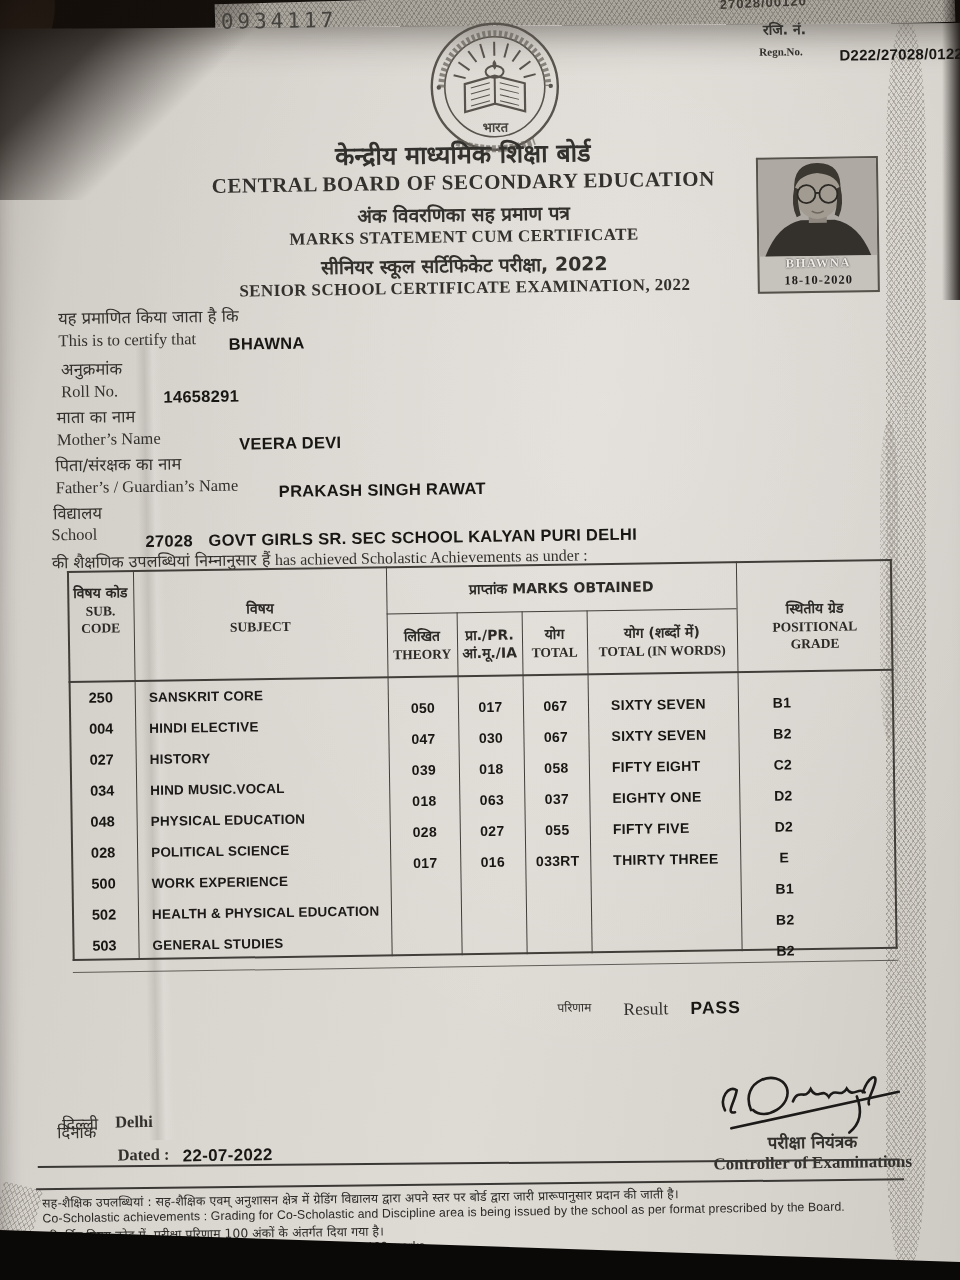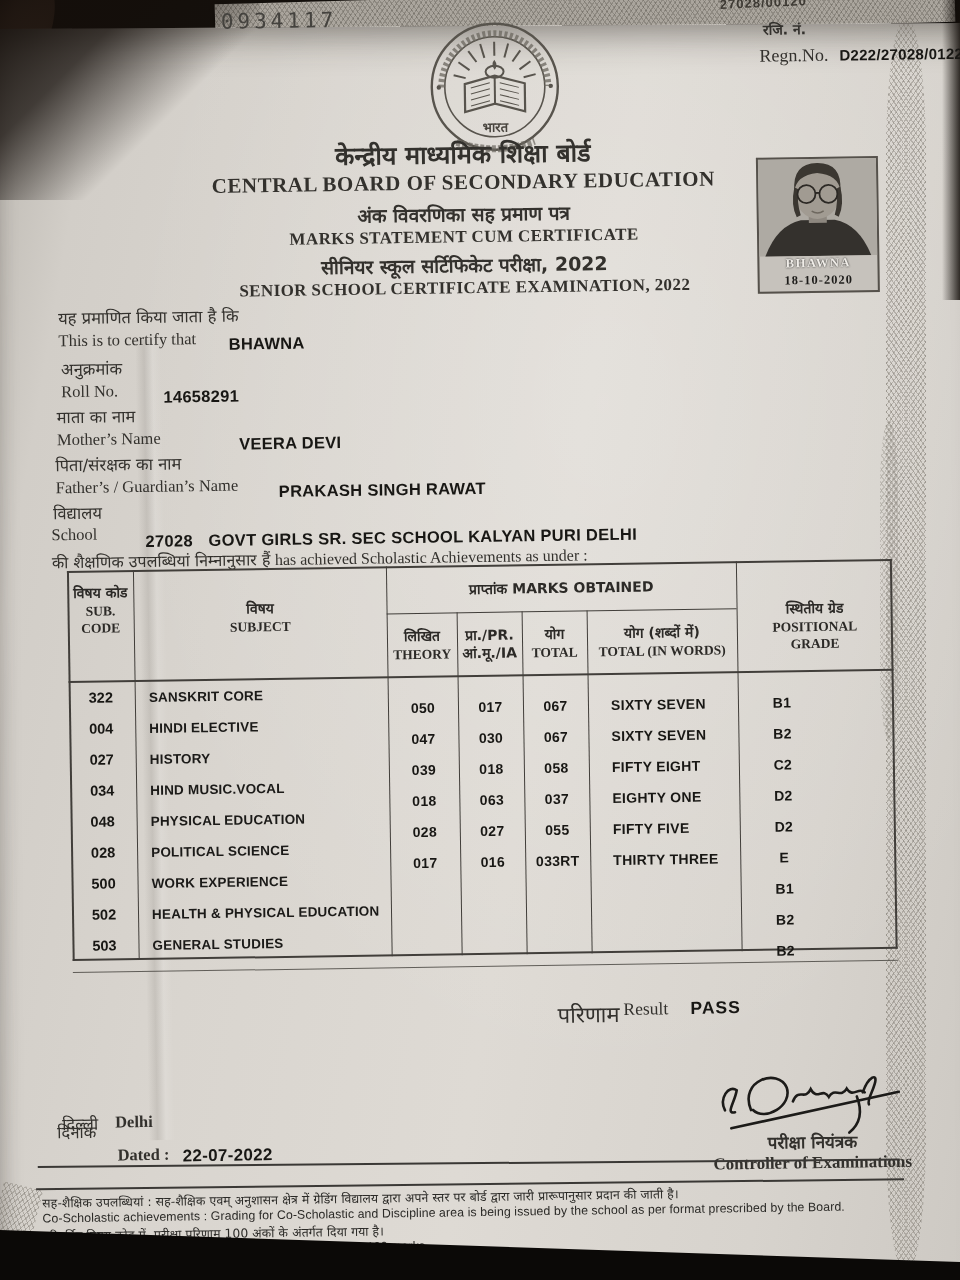--- a/index.html
+++ b/index.html
@@ -48,21 +48,21 @@
   .abs{position:absolute;}
   .hi{font-family:"DejaVu Sans",sans-serif;color:#33312d;}
   .en-serif{font-family:"Liberation Serif",serif;color:#33312d;}
   .val{font-weight:bold;color:#181714;letter-spacing:.3px;}
   .center-block{left:90px;width:760px;text-align:center;}
 
   .serial{left:230px;top:6px;font-family:"DejaVu Sans Mono",monospace;font-size:21px;
     letter-spacing:4px;color:#44423e;font-weight:500;}
 
   .regn-hi{left:772px;top:24px;font-size:14px;font-weight:bold;}
-  .regn-en{left:768px;top:50px;font-size:18px;font-weight:normal;}
+  .regn-en{left:768px;top:50px;font-size:11px;font-weight:bold;}
   .regn-val{left:848px;top:52px;font-size:15px;}
 
   .t-board-hi{top:136px;font-size:25px;font-weight:bold;}
   .t-board-en{top:170px;font-size:21px;font-weight:bold;letter-spacing:.5px;}
   .t-doc-hi{top:201px;font-size:19px;font-weight:bold;}
   .t-doc-en{top:227px;font-size:17px;font-weight:bold;letter-spacing:.4px;}
   .t-exam-hi{top:252px;font-size:19px;font-weight:bold;}
   .t-exam-en{top:278px;font-size:17px;font-weight:bold;letter-spacing:.4px;}
 
   
@@ -93,21 +93,21 @@
     color:#1b1a18;line-height:31px;letter-spacing:.2px;white-space:nowrap;}
   .c-th{position:absolute;left:319px;width:70px;text-align:center;}
   .c-pr{position:absolute;left:389px;width:65px;text-align:center;}
   .c-tot{position:absolute;left:454px;width:65px;text-align:center;}
   .c-words{position:absolute;left:530px;width:148px;padding-left:12px;}
   .c-grade{position:absolute;left:669px;width:88px;text-align:center;}
   .c-th,.c-pr,.c-tot,.c-words,.c-grade{font-weight:bold;font-size:14px;color:#181714;
     line-height:31px;letter-spacing:.3px;white-space:nowrap;}
 
   
-  .result-hi{left:552px;top:1000px;font-size:22px;}
+  .result-hi{left:552px;top:1000px;font-size:12px;}
   .result-en{left:618px;top:1001px;font-size:17.5px;}
   .result-val{left:685px;top:1001px;font-size:17.5px;letter-spacing:1px;}
 
   .place-hi{left:55px;top:1106px;font-size:16.5px;font-weight:normal;}
   .place-en{left:108px;top:1107px;font-size:16.5px;font-weight:bold;}
   .date-hi{left:50px;top:1114px;font-size:16.5px;font-weight:normal;}
   .date-en{left:110px;top:1140px;font-size:16.5px;font-weight:bold;}
   .date-val{left:175px;top:1142px;font-size:17px;}
 
   .sig-svg{left:700px;top:1062px;}
@@ -282,21 +282,21 @@
         <span class="small-en">TOTAL (IN WORDS)</span>
       </div>
       <div class="h-txt small-hi hi" style="left:669px;width:156px;top:40px">
         <span>स्थितीय ग्रेड</span><br>
         <span class="small-en">POSITIONAL</span><br>
         <span class="small-en">GRADE</span>
       </div>
 
       <div class="rows-layer" style="top:112px">
           <div class="trow" style="top: 0px;">
-            <div class="c-code">322</div>
+            <div class="c-code">250</div>
             <div class="c-subj">SANSKRIT CORE</div>
           </div>
           <div class="trow" style="top: 31px;">
             <div class="c-code">004</div>
             <div class="c-subj">HINDI ELECTIVE</div>
           </div>
           <div class="trow" style="top: 62px;">
             <div class="c-code">027</div>
             <div class="c-subj">HISTORY</div>
           </div>

